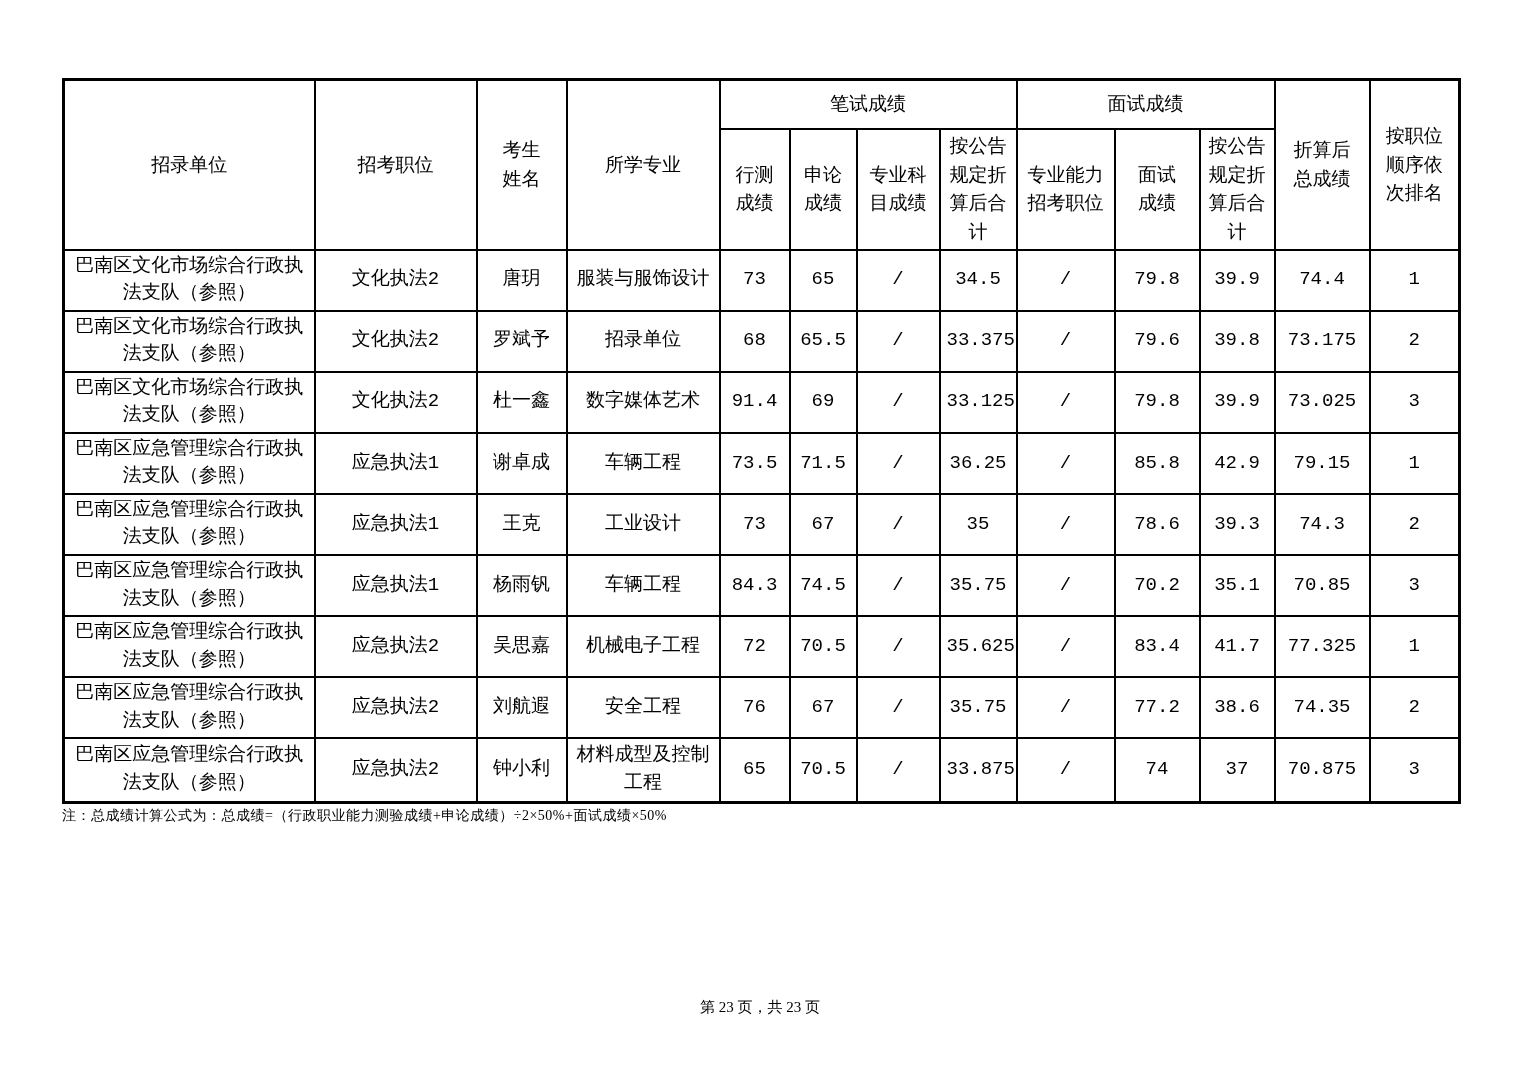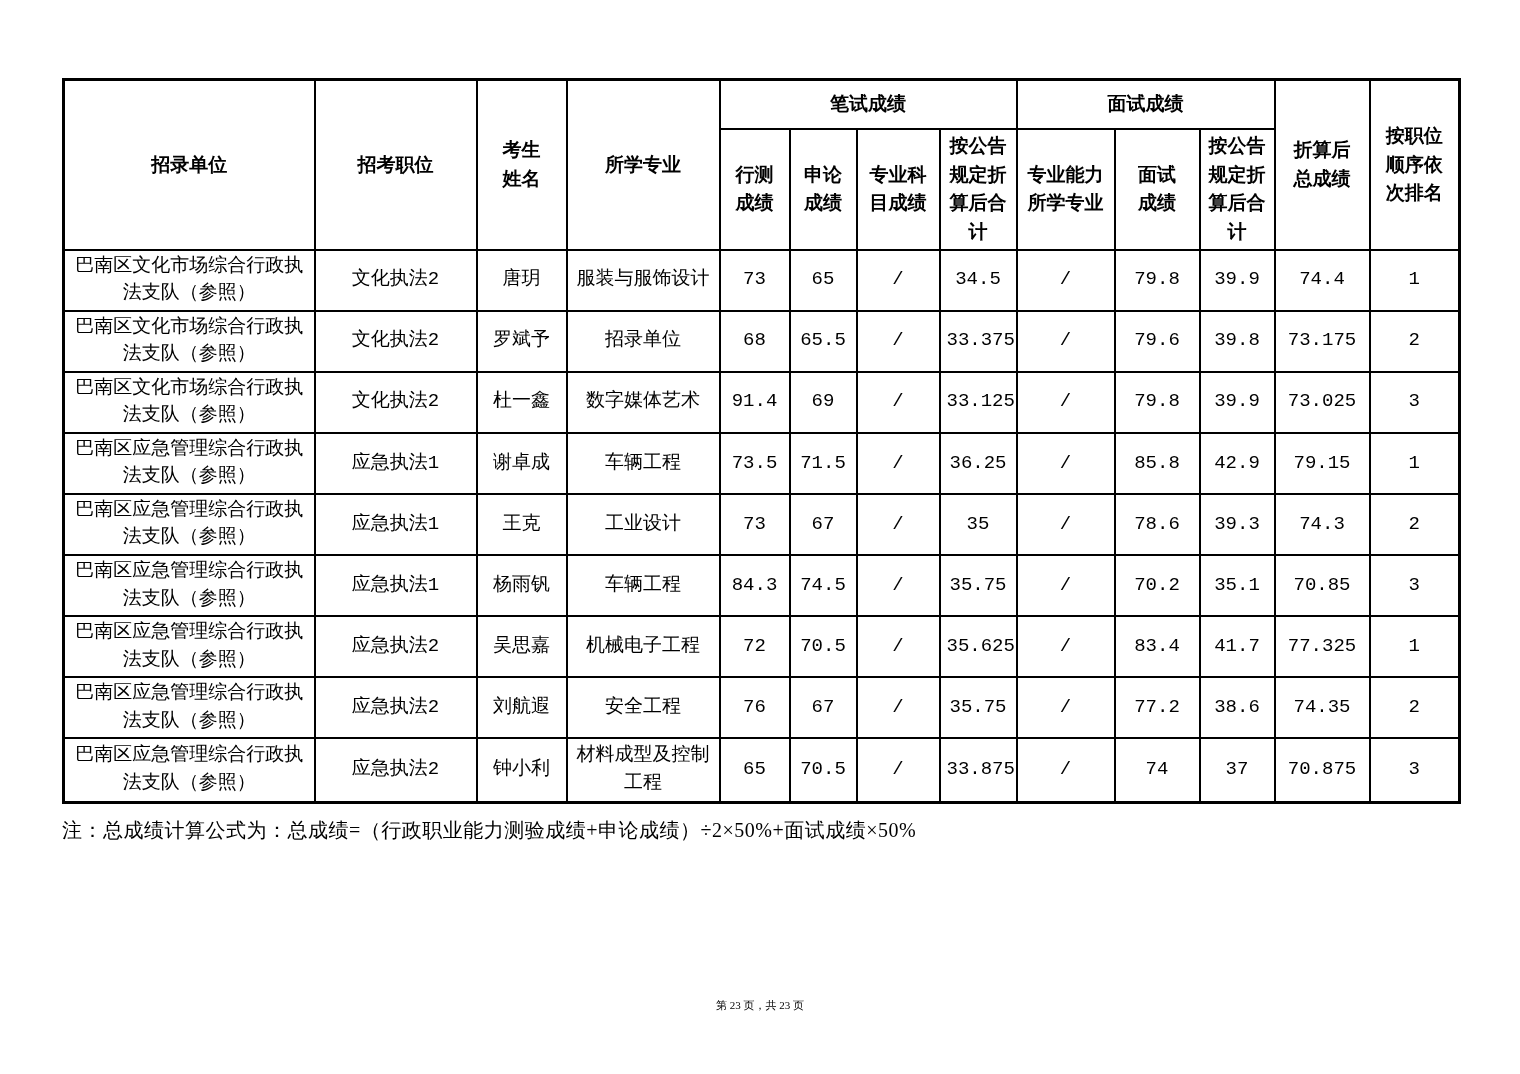--- a/index.html
+++ b/index.html
@@ -27,48 +27,47 @@
   .score-table th, .score-table td {
     border: 2px solid #000;
     text-align: center;
     vertical-align: middle;
     padding: 2px 6px;
     white-space: pre-line;
     overflow: hidden;
   }
   .score-table th {
     font-family: "Liberation Sans", sans-serif;
-    font-weight: bold;
+    font-weight: normal;
     font-size: 19px;
     line-height: 1.5;
   }
   .score-table td {
     font-size: 19px;
     line-height: 1.45;
   }
   tr.header-row-1 { height: 49px; }
   tr.header-row-2 { height: 121px; }
   tbody tr { height: 57px; font-family: Liberation Mono, monospace; }
   tbody tr:last-child { height: 64px; }
   .note {
     position: absolute;
     left: 62px;
     top: 806px;
-    font-size: 20px;
+    font-size: 14px;
     line-height: 1.4;
     letter-spacing: 0.5px;
-    margin-top: 10px;
   }
   .page-footer {
     position: absolute;
     left: 0;
     top: 998px;
     width: 100%;
     text-align: center;
-    font-size: 11px;
+    font-size: 15px;
   }
 </style>
 </head>
 <body>
 
 <table class="score-table">
   <colgroup>
     <col style="width:251px">
       <col style="width:162px">
       <col style="width:90px">
@@ -103,21 +102,21 @@
 成绩</th>
       <th>申论
 成绩</th>
       <th>专业科
 目成绩</th>
       <th>按公告
 规定折
 算后合
 计</th>
       <th>专业能力
-所学专业</th>
+招考职位</th>
       <th>面试
 成绩</th>
       <th>按公告
 规定折
 算后合
 计</th>
     </tr>
   </thead>
   <tbody id="table-body">
   <tr>

